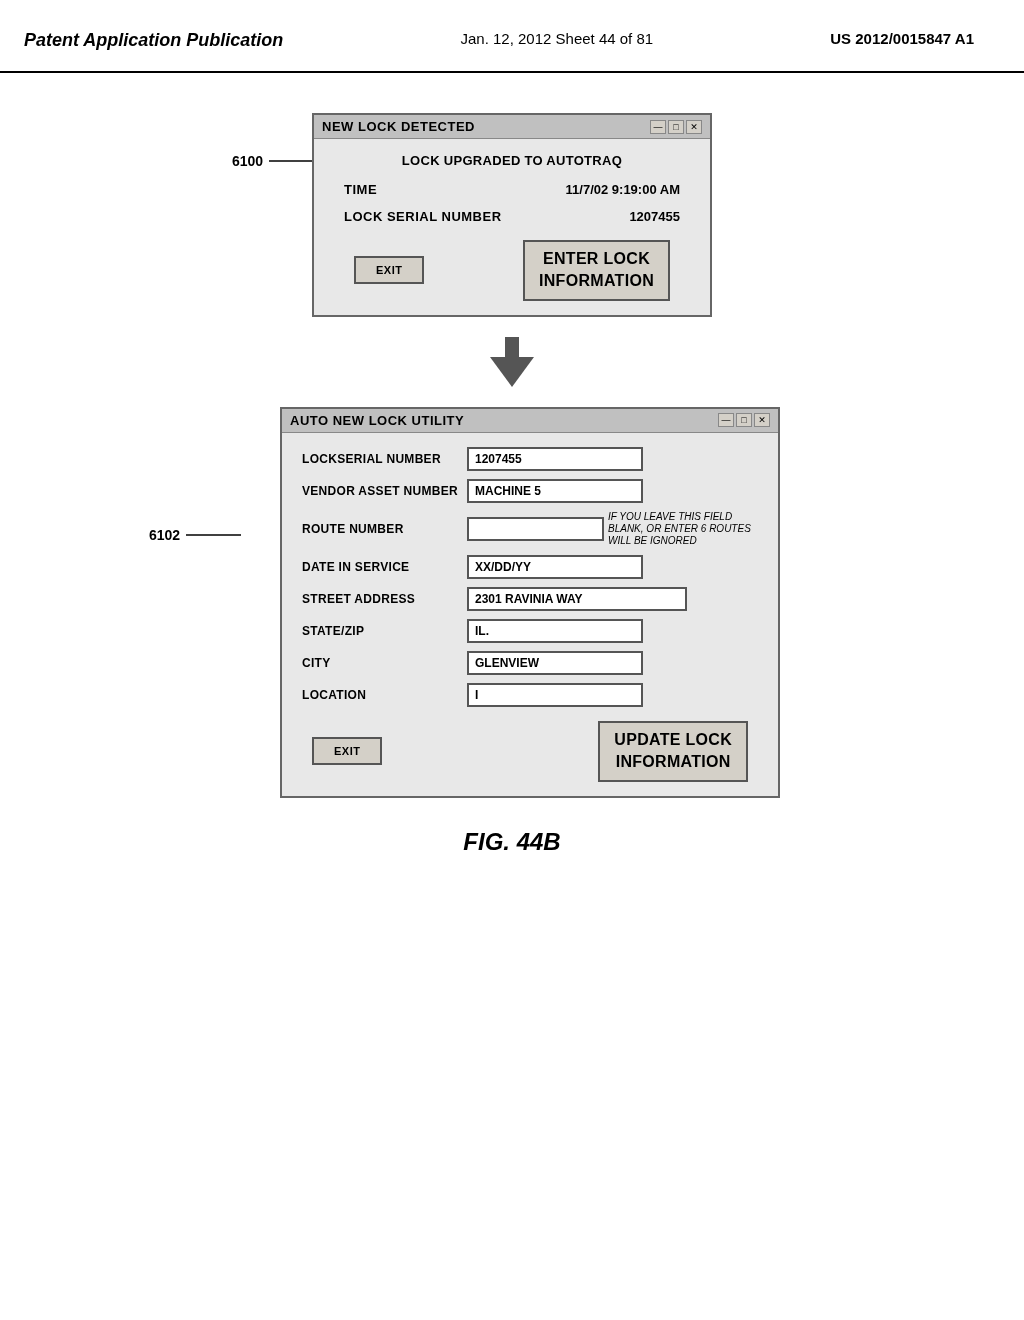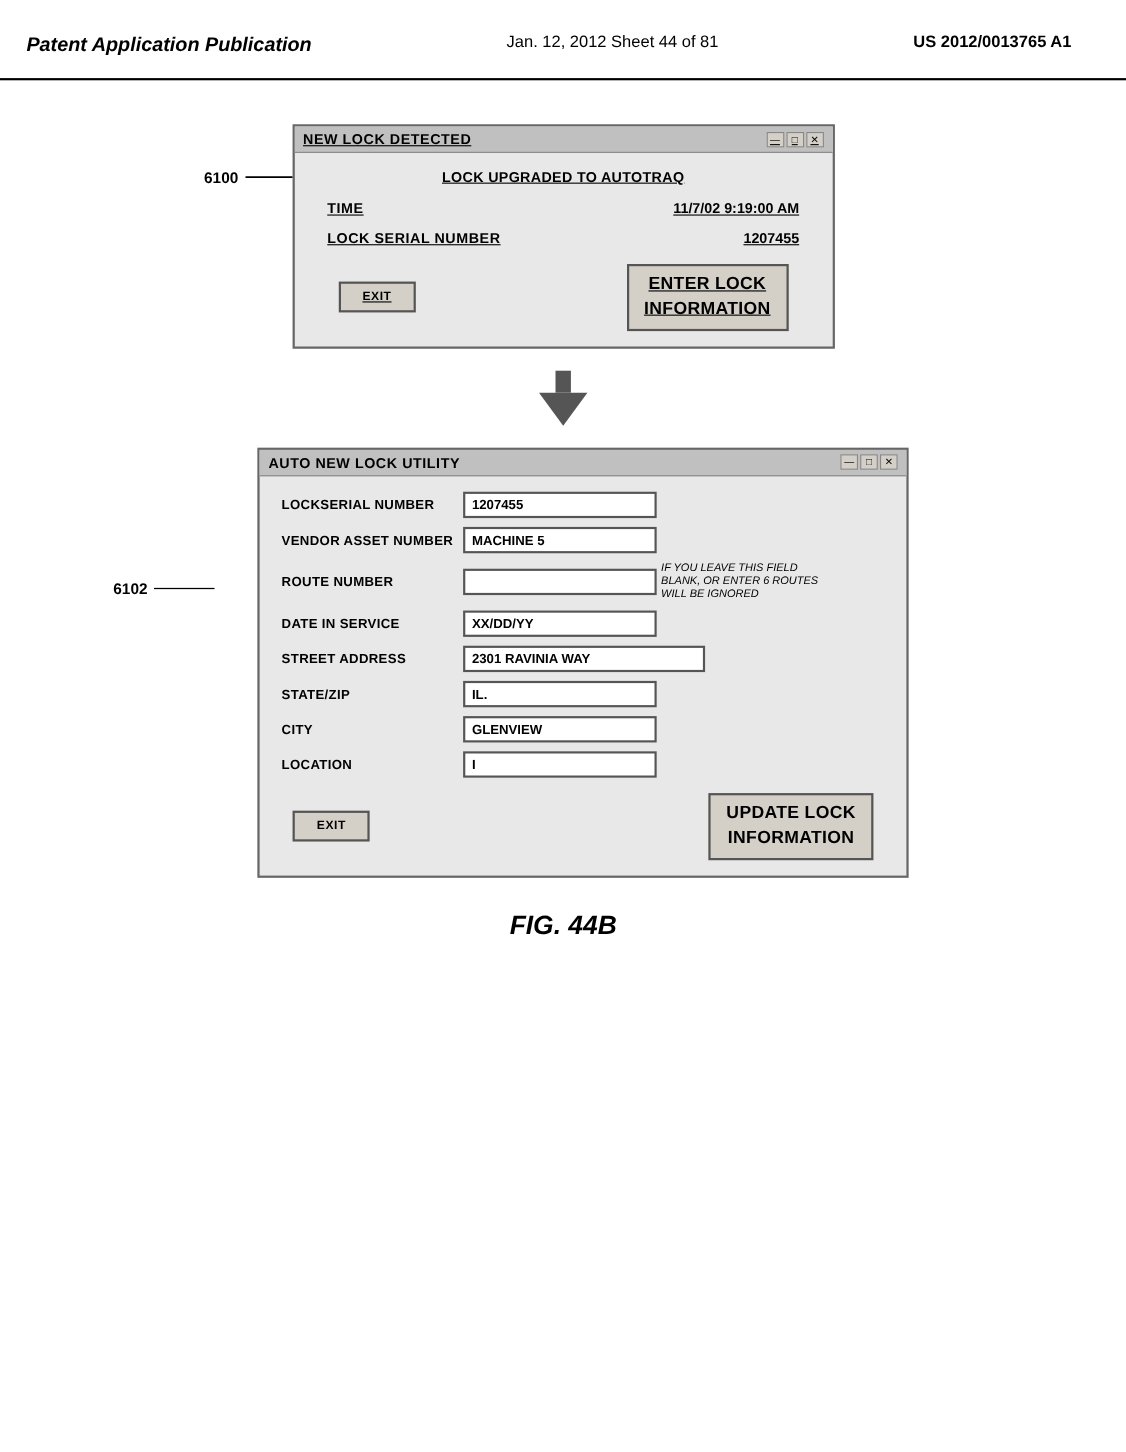--- a/index.html
+++ b/index.html
@@ -81,22 +81,21 @@
       font-size: 9px;
       cursor: pointer;
     }
 
     .dialog-body {
       padding: 14px 20px;
     }
 
     
     .dialog-top {
-      width: 493px;
-      text-decoration: underline;
+      width: 400px;
     }
 
     .subtitle-text {
       text-align: center;
       font-size: 13px;
       font-weight: bold;
       color: #000;
       margin-bottom: 14px;
       letter-spacing: 0.3px;
     }
@@ -168,21 +167,21 @@
     }
     .arrow-stem {
       width: 14px;
       height: 20px;
       background: #555;
       margin: 0 auto;
     }
 
     
     .dialog-bottom {
-      width: 592px;
+      width: 500px;
       margin-left: 36px;
     }
 
     .form-row {
       display: flex;
       align-items: center;
       margin-bottom: 8px;
     }
     .form-label {
       font-size: 12px;
@@ -222,21 +221,21 @@
       margin-top: 30px;
       font-style: italic;
     }
   </style>
 </head>
 <body>
 
 <div class="patent-header">
   <div class="patent-header-left">Patent Application Publication</div>
   <div class="patent-header-center">Jan. 12, 2012  Sheet 44 of 81</div>
-  <div class="patent-header-right">US 2012/0013765 A1</div>
+  <div class="patent-header-right">US 2012/0015847 A1</div>
 </div>
 
 <div class="main-content">
 
   <div style="position: relative; margin-bottom: 0;">
 
     <div style="position: absolute; left: -80px; top: 40px; font-size: 14px; font-weight: bold; display: flex; align-items: center; gap: 6px;">
       <span>6100</span>
       <svg width="60" height="2">
           <line x1="0" y1="1" x2="55" y2="1" stroke="#000" stroke-width="1.5"></line>

